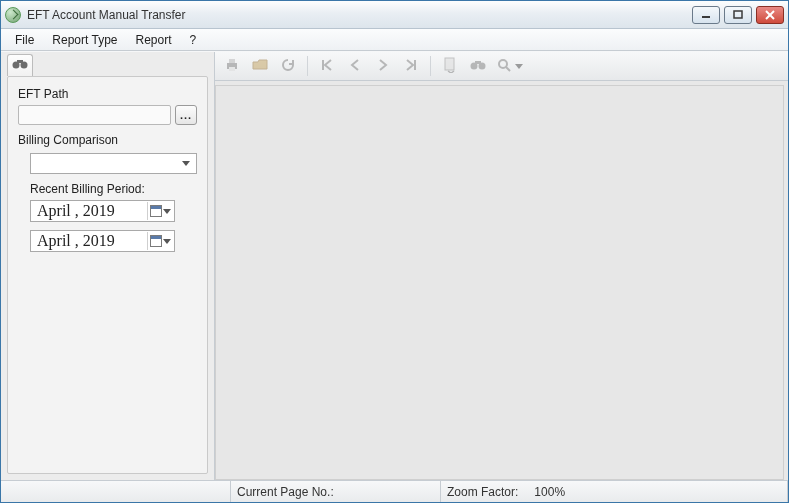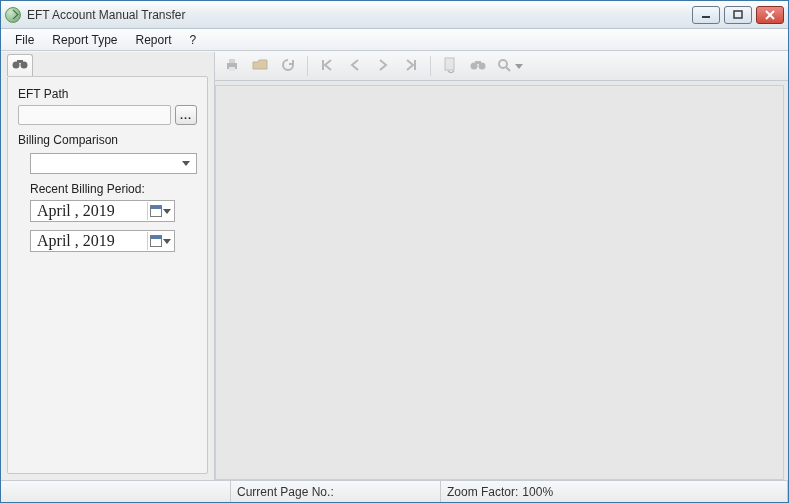--- a/index.html
+++ b/index.html
@@ -395,17 +395,17 @@
   </div>
 
   <div class="statusbar">
     <div class="status-left-pad"></div>
     <div class="status-cell c1">
       <span>Current Page No.:</span>
       <span style="margin-left:4px"></span>
     </div>
     <div class="status-cell c3">
       <span>Zoom Factor:</span>
-      <span style="margin-left:4px">100%</span>
+      <span style="margin-left:16px">100%</span>
     </div>
   </div>
 
 </div>
 
 </body></html>

